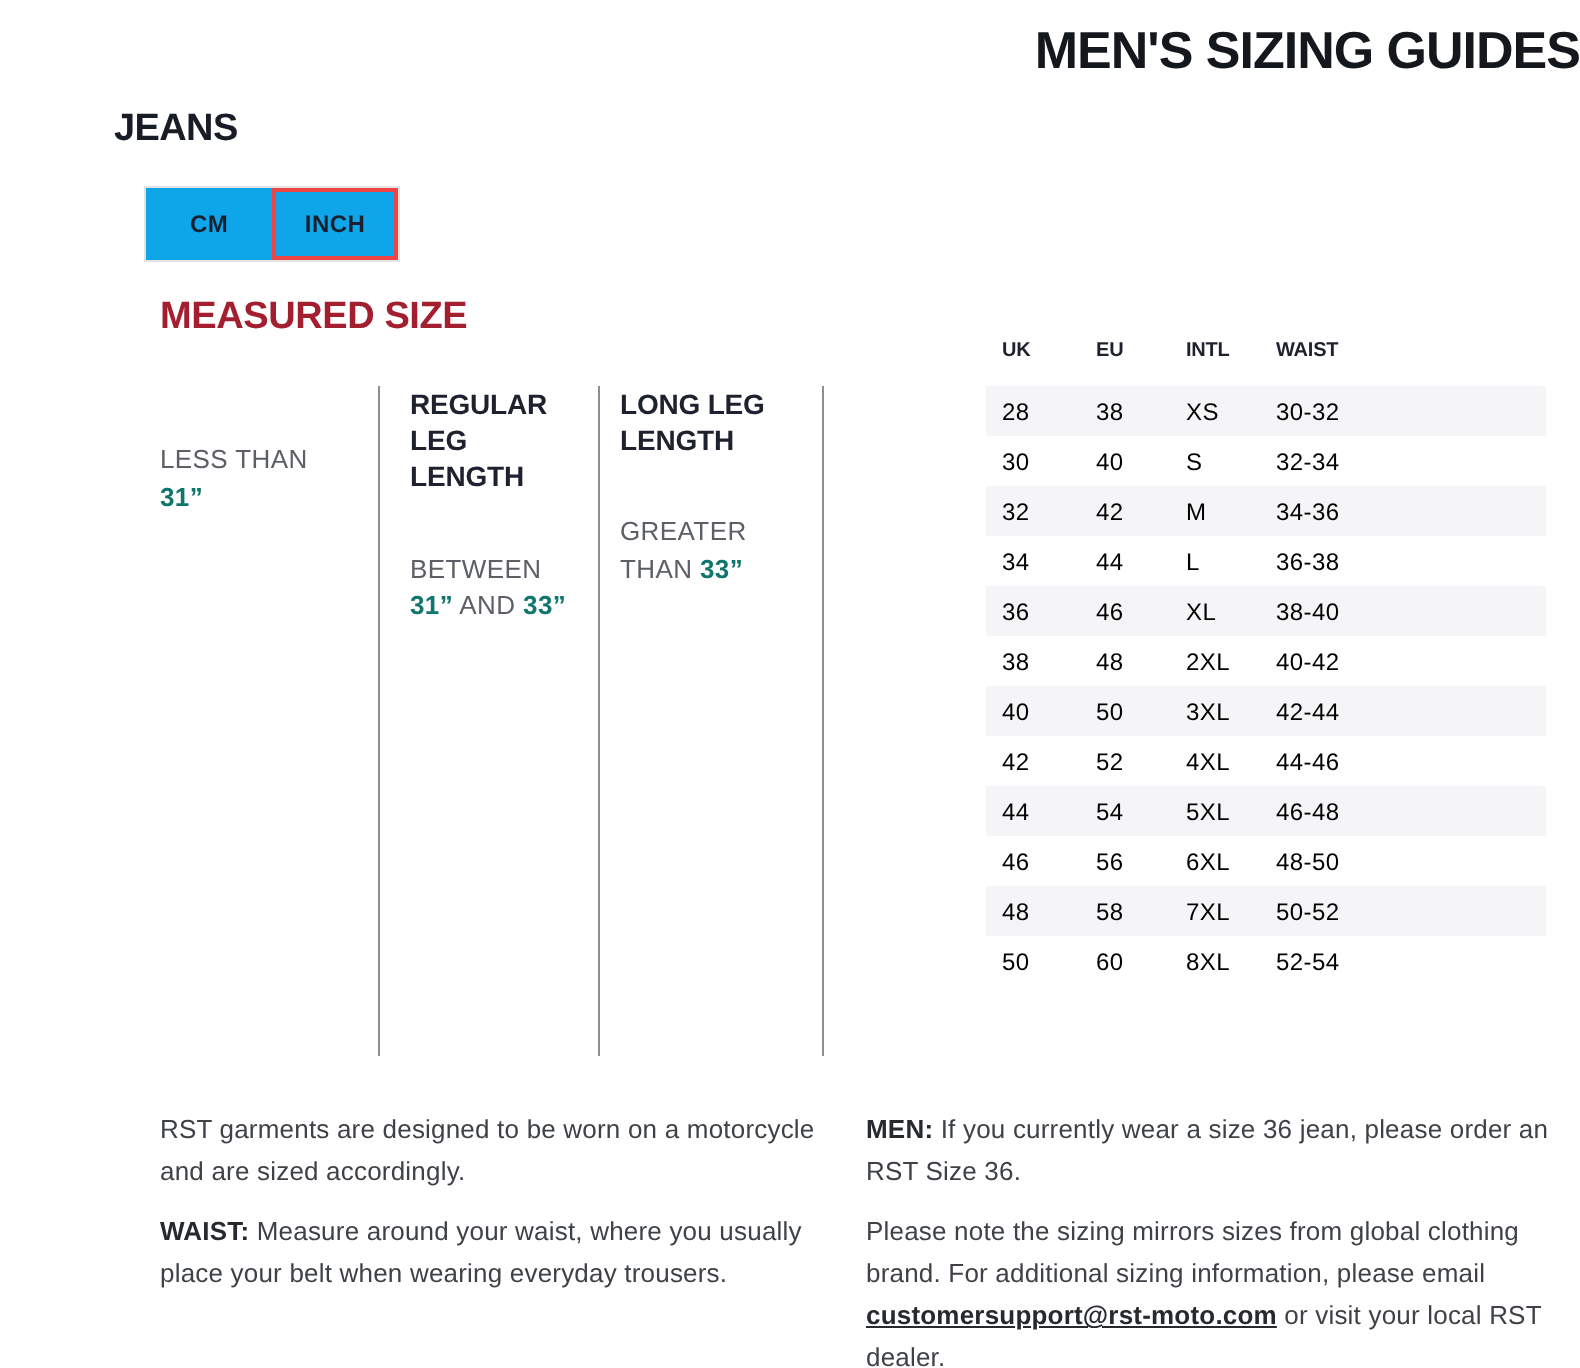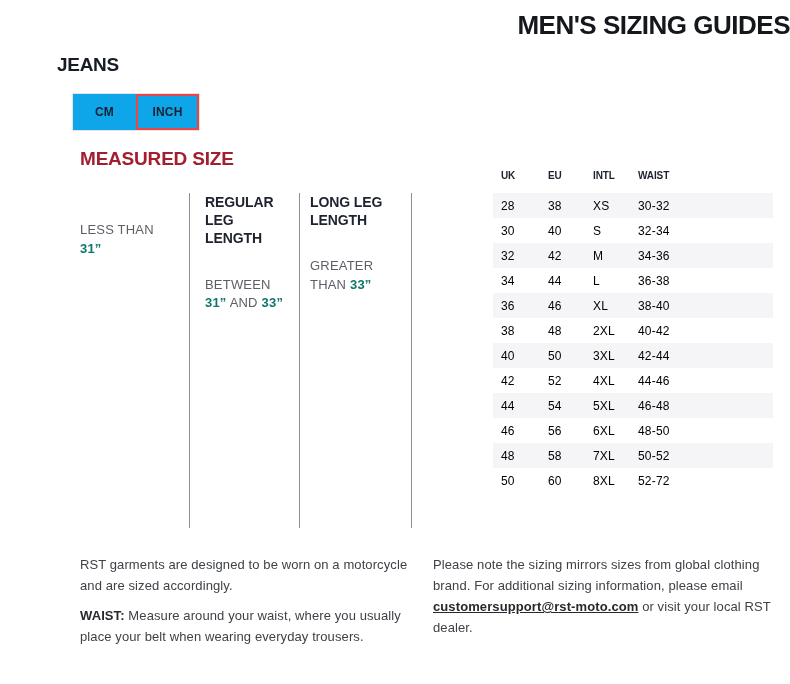--- a/index.html
+++ b/index.html
@@ -258,37 +258,40 @@
             <tr>
               <td>48</td>
               <td>58</td>
               <td>7XL</td>
               <td>50-52</td>
             </tr>
             <tr>
               <td>50</td>
               <td>60</td>
               <td>8XL</td>
-              <td>52-72</td>
+              <td>52-54</td>
             </tr>
           </tbody>
       </table>
     </div>
 
   </div>
 
   <div class="notes">
     <div class="notes-left">
       <p class="note">
         <span>RST garments are designed to be worn on a motorcycle and are sized accordingly.</span>
       </p>
       <p class="note">
         <b>WAIST:</b><span> Measure around your waist, where you usually place your belt when wearing everyday trousers.</span>
       </p>
     </div>
     <div class="notes-right">
       <p class="note">
+        <b>MEN:</b><span> If you currently wear a size 36 jean, please order an RST Size 36.</span>
+      </p>
+      <p class="note">
         <span>Please note the sizing mirrors sizes from global clothing brand. For additional sizing information, please email </span><a class="email-link">customersupport@rst-moto.com</a><span> or visit your local RST dealer.</span>
       </p>
     </div>
   </div>
 
 </div>
 
 </body></html>

